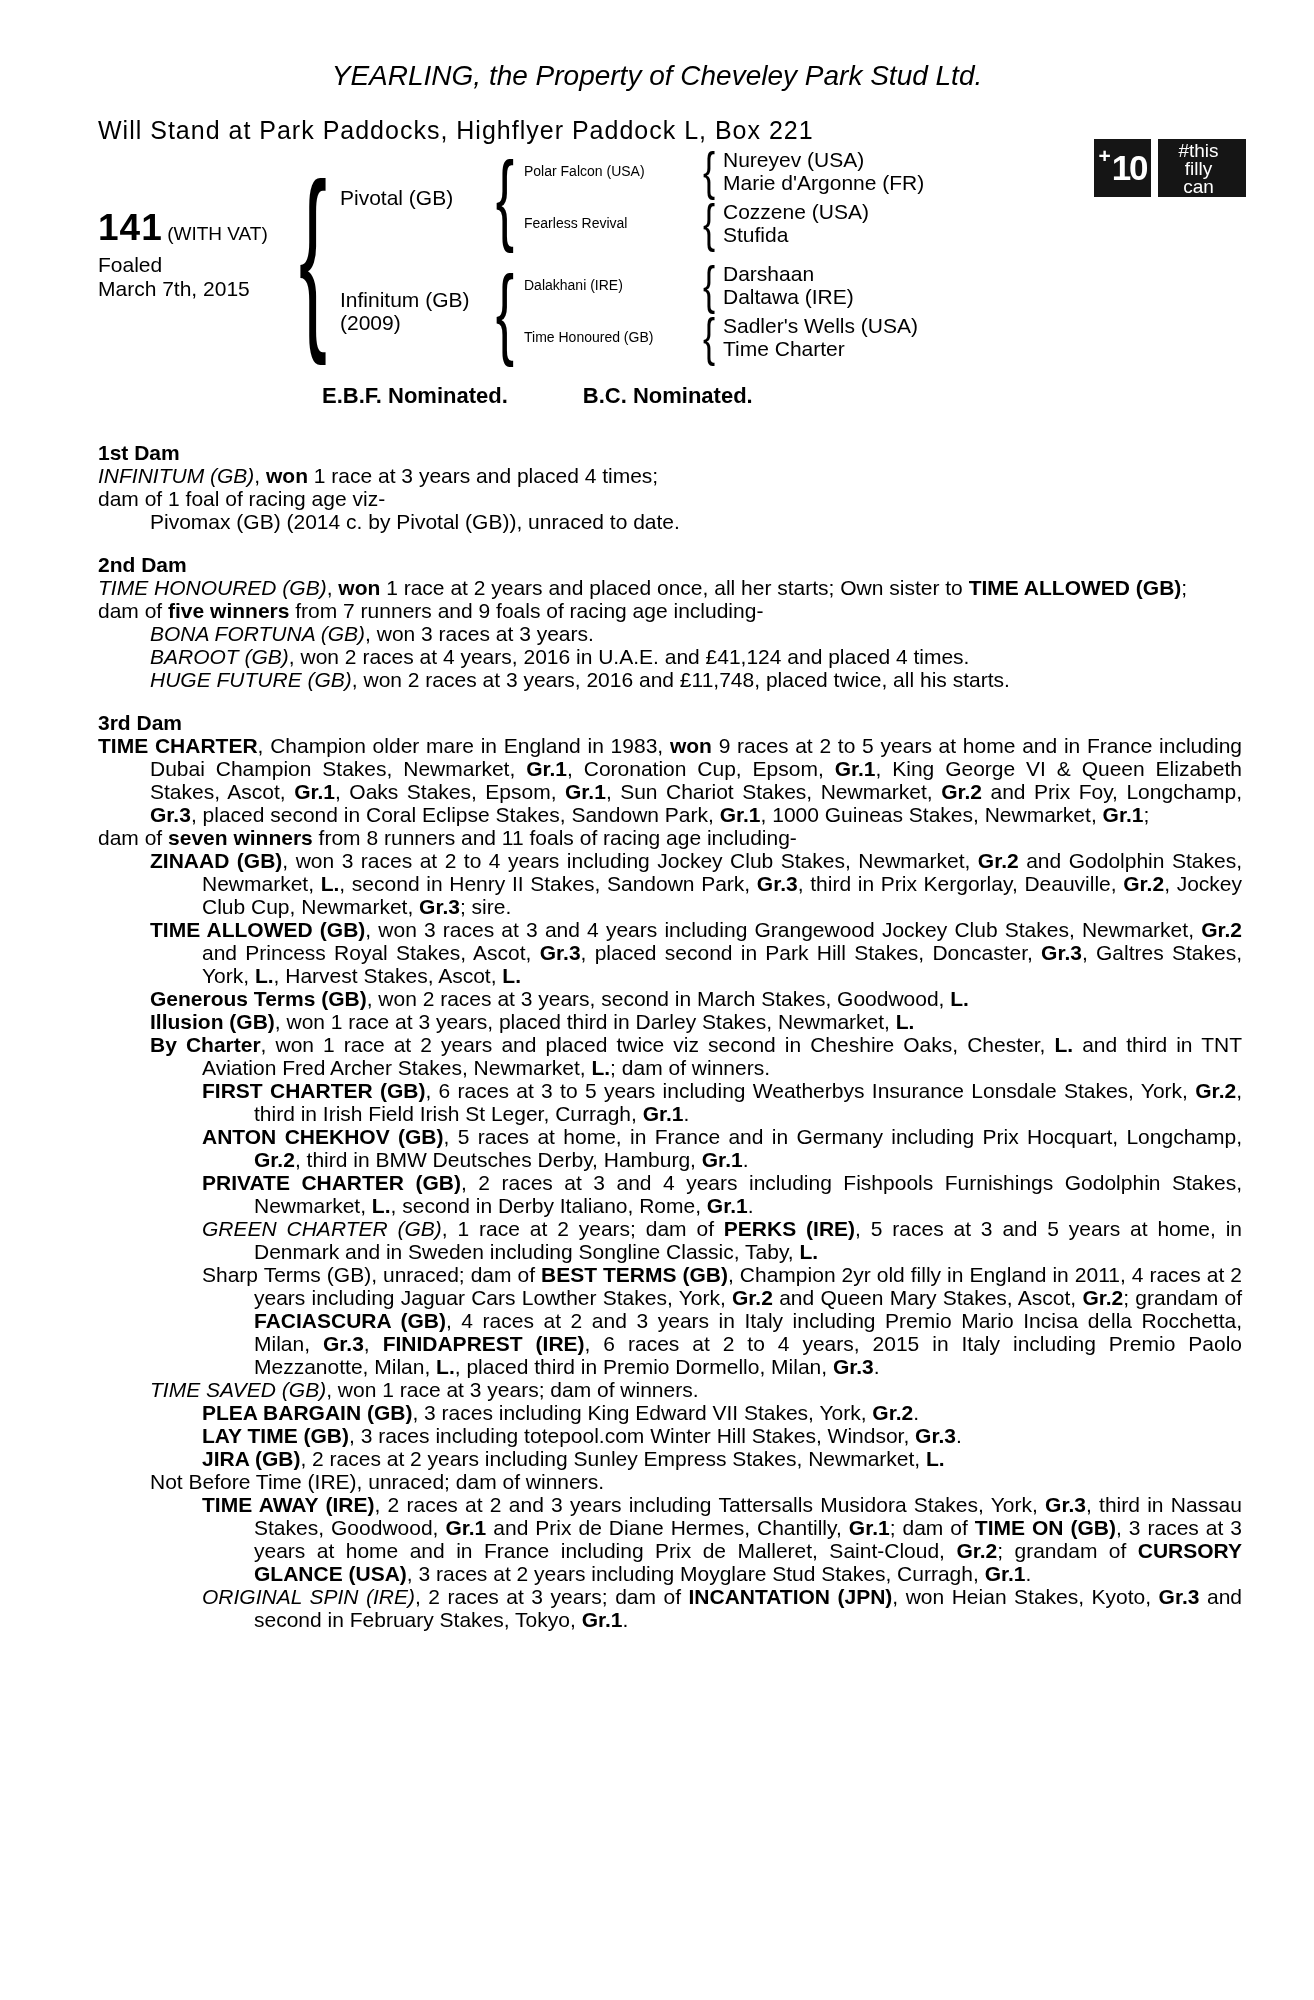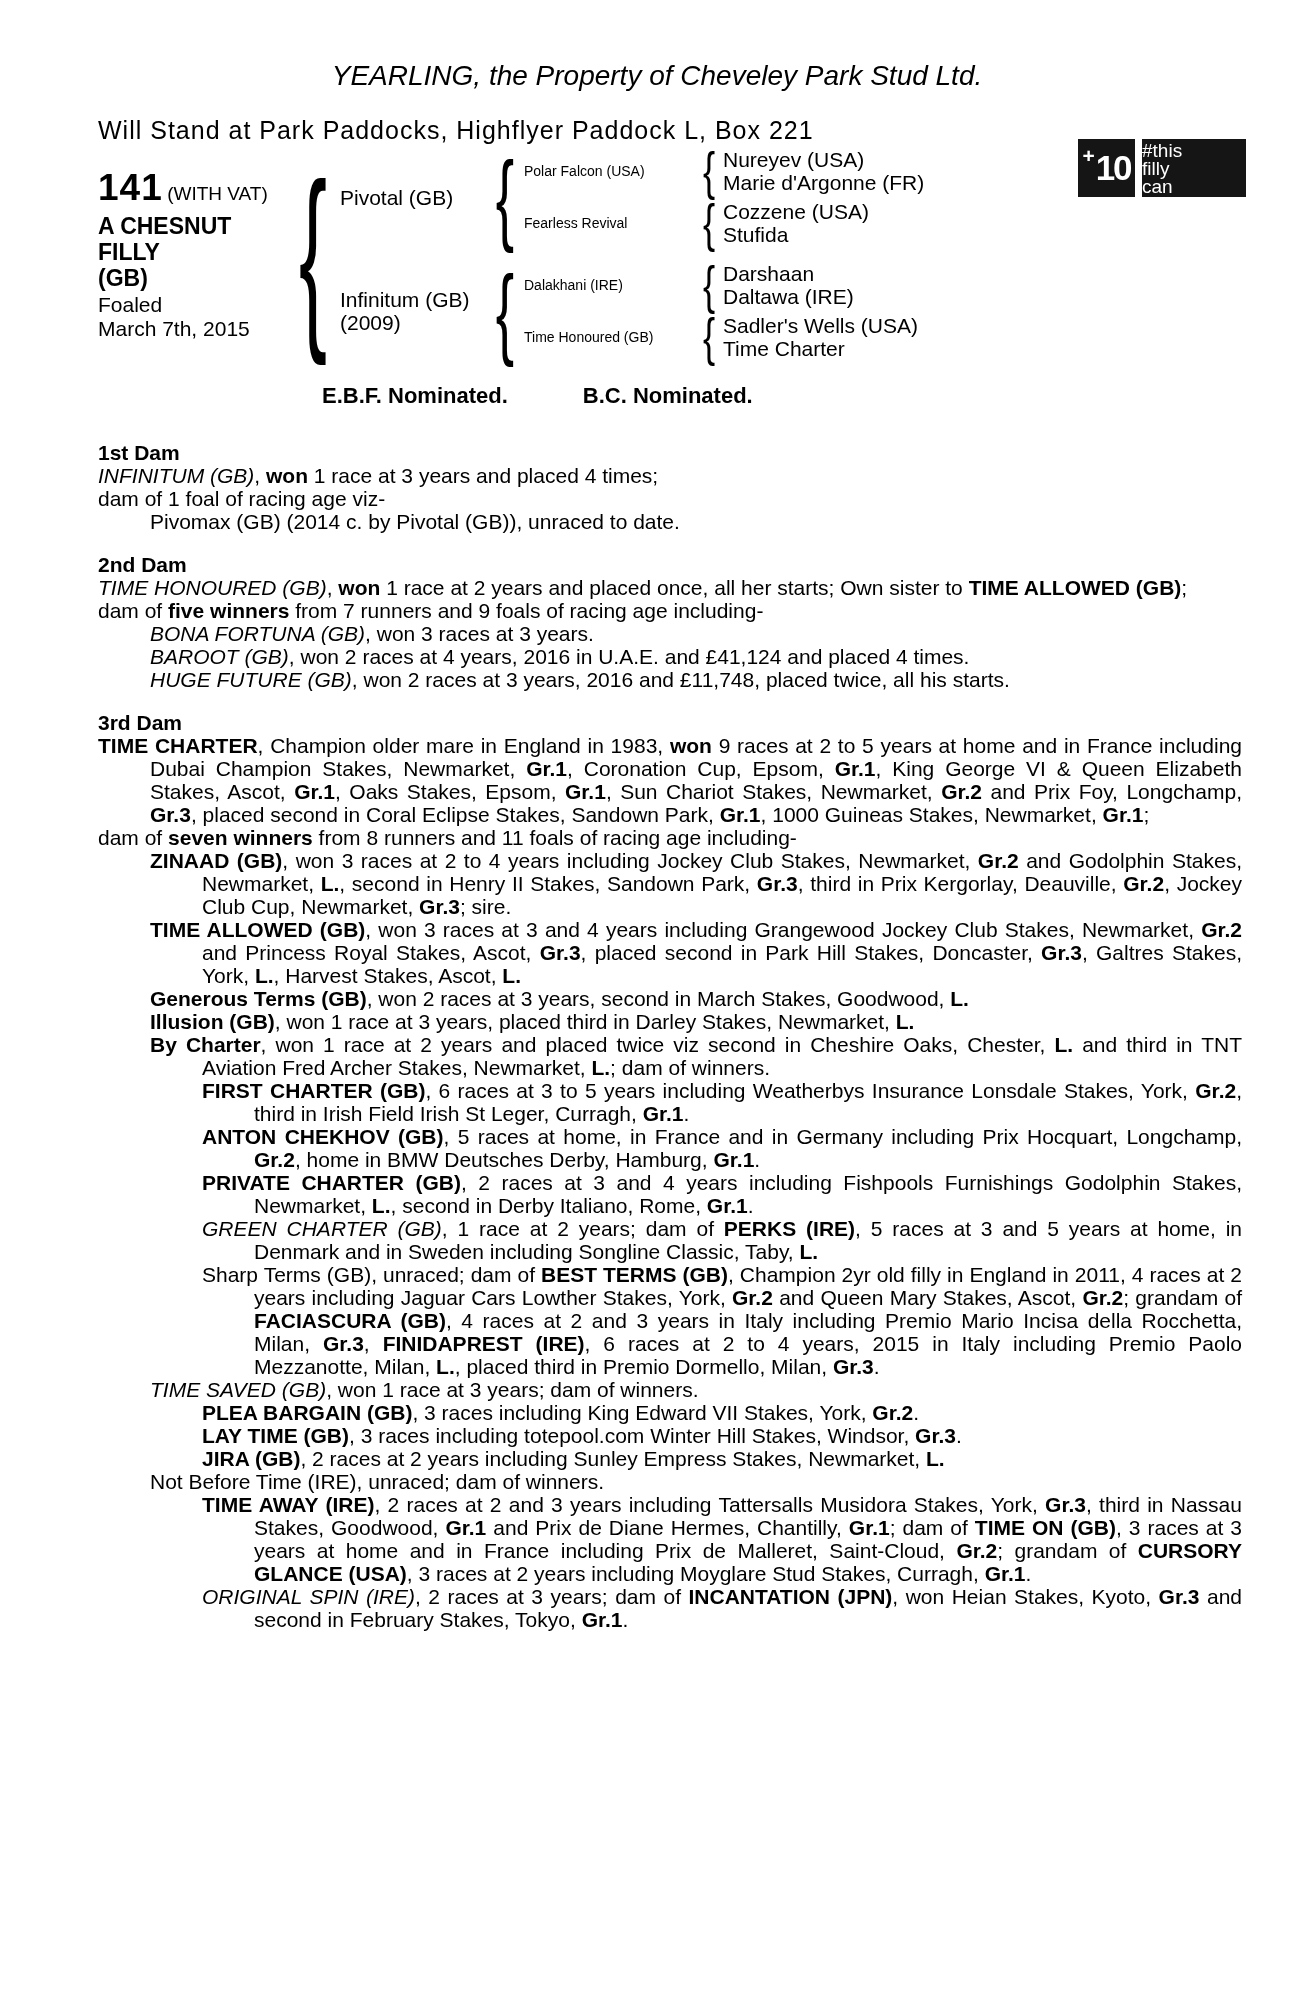--- a/index.html
+++ b/index.html
@@ -29,23 +29,23 @@
     position:absolute;top:139px;right:68px;
     display:flex;gap:7px;
   }
   .badge-plus10{
     width:57px;height:58px;background:#151515;color:#fff;
     display:flex;align-items:center;justify-content:center;
   }
   .badge-plus10 .plus{font-size:21px;font-weight:bold;position:relative;top:-12px;margin-right:1px;}
   .badge-plus10 .ten{font-size:35px;font-weight:bold;letter-spacing:-2px;}
   .badge-tfc{
-    width:104px;height:58px;background:#151515;color:#fff;
+    width:88px;height:58px;background:#151515;color:#fff;
     box-sizing:border-box;padding:3px 7px 0 0;
-    text-align:left;font-size:19px;line-height:18px;
+    text-align:center;font-size:19px;line-height:18px;
   }
 
   
   .pedigree{
     margin:10px 0 0 98px;
     display:flex;align-items:center;
     height:198px;
   }
   .lotinfo{width:198px;flex:0 0 auto;}
   .lotline{margin-bottom:4px;white-space:nowrap;}
@@ -111,24 +111,20 @@
       <div>filly</div>
       <div>can</div>
     </div>
   </div>
 
   <div class="pedigree">
     <div class="lotinfo">
       <div class="lotline">
         <span class="lotnum">141</span>
         <span class="vat">(WITH VAT)</span>
-      </div>
-      <div class="desc">
-        <span>A CHESNUT FILLY</span><br>
-        <span>(GB)</span>
       </div>
       <div class="foaled">
         <span>Foaled</span><br>
         <span>March 7th, 2015</span>
       </div>
     </div>
 
     <div class="brace b-outer">{</div>
 
     <div class="gen1col">
@@ -202,21 +198,21 @@
       <p class="para" style="padding-left: 104px; text-indent: -52px;"><span class="i">HUGE FUTURE (GB)</span><span>, won 2 races at 3 years, 2016 and £11,748, placed twice, all his starts.</span></p>
       <div class="dam-heading">3rd Dam</div>
       <p class="para" style="padding-left: 52px; text-indent: -52px;"><span class="b">TIME CHARTER</span><span>, Champion older mare in England in 1983, </span><span class="b">won</span><span> 9 races at 2 to 5 years at home and in France including Dubai Champion Stakes, Newmarket, </span><span class="b">Gr.1</span><span>, Coronation Cup, Epsom, </span><span class="b">Gr.1</span><span>, King George VI &amp; Queen Elizabeth Stakes, Ascot, </span><span class="b">Gr.1</span><span>, Oaks Stakes, Epsom, </span><span class="b">Gr.1</span><span>, Sun Chariot Stakes, Newmarket, </span><span class="b">Gr.2</span><span> and Prix Foy, Longchamp, </span><span class="b">Gr.3</span><span>, placed second in Coral Eclipse Stakes, Sandown Park, </span><span class="b">Gr.1</span><span>, 1000 Guineas Stakes, Newmarket, </span><span class="b">Gr.1</span><span>;</span></p>
       <p class="para" style="padding-left: 52px; text-indent: -52px;"><span>dam of </span><span class="b">seven winners</span><span> from 8 runners and 11 foals of racing age including-</span></p>
       <p class="para" style="padding-left: 104px; text-indent: -52px;"><span class="b">ZINAAD (GB)</span><span>, won 3 races at 2 to 4 years including Jockey Club Stakes, Newmarket, </span><span class="b">Gr.2</span><span> and Godolphin Stakes, Newmarket, </span><span class="b">L.</span><span>, second in Henry II Stakes, Sandown Park, </span><span class="b">Gr.3</span><span>, third in Prix Kergorlay, Deauville, </span><span class="b">Gr.2</span><span>, Jockey Club Cup, Newmarket, </span><span class="b">Gr.3</span><span>; sire.</span></p>
       <p class="para" style="padding-left: 104px; text-indent: -52px;"><span class="b">TIME ALLOWED (GB)</span><span>, won 3 races at 3 and 4 years including Grangewood Jockey Club Stakes, Newmarket, </span><span class="b">Gr.2</span><span> and Princess Royal Stakes, Ascot, </span><span class="b">Gr.3</span><span>, placed second in Park Hill Stakes, Doncaster, </span><span class="b">Gr.3</span><span>, Galtres Stakes, York, </span><span class="b">L.</span><span>, Harvest Stakes, Ascot, </span><span class="b">L.</span></p>
       <p class="para" style="padding-left: 104px; text-indent: -52px;"><span class="b">Generous Terms (GB)</span><span>, won 2 races at 3 years, second in March Stakes, Goodwood, </span><span class="b">L.</span></p>
       <p class="para" style="padding-left: 104px; text-indent: -52px;"><span class="b">Illusion (GB)</span><span>, won 1 race at 3 years, placed third in Darley Stakes, Newmarket, </span><span class="b">L.</span></p>
       <p class="para" style="padding-left: 104px; text-indent: -52px;"><span class="b">By Charter</span><span>, won 1 race at 2 years and placed twice viz second in Cheshire Oaks, Chester, </span><span class="b">L.</span><span> and third in TNT Aviation Fred Archer Stakes, Newmarket, </span><span class="b">L.</span><span>; dam of winners.</span></p>
       <p class="para" style="padding-left: 156px; text-indent: -52px;"><span class="b">FIRST CHARTER (GB)</span><span>, 6 races at 3 to 5 years including Weatherbys Insurance Lonsdale Stakes, York, </span><span class="b">Gr.2</span><span>, third in Irish Field Irish St Leger, Curragh, </span><span class="b">Gr.1</span><span>.</span></p>
-      <p class="para" style="padding-left: 156px; text-indent: -52px;"><span class="b">ANTON CHEKHOV (GB)</span><span>, 5 races at home, in France and in Germany including Prix Hocquart, Longchamp, </span><span class="b">Gr.2</span><span>, home in BMW Deutsches Derby, Hamburg, </span><span class="b">Gr.1</span><span>.</span></p>
+      <p class="para" style="padding-left: 156px; text-indent: -52px;"><span class="b">ANTON CHEKHOV (GB)</span><span>, 5 races at home, in France and in Germany including Prix Hocquart, Longchamp, </span><span class="b">Gr.2</span><span>, third in BMW Deutsches Derby, Hamburg, </span><span class="b">Gr.1</span><span>.</span></p>
       <p class="para" style="padding-left: 156px; text-indent: -52px;"><span class="b">PRIVATE CHARTER (GB)</span><span>, 2 races at 3 and 4 years including Fishpools Furnishings Godolphin Stakes, Newmarket, </span><span class="b">L.</span><span>, second in Derby Italiano, Rome, </span><span class="b">Gr.1</span><span>.</span></p>
       <p class="para" style="padding-left: 156px; text-indent: -52px;"><span class="i">GREEN CHARTER (GB)</span><span>, 1 race at 2 years; dam of </span><span class="b">PERKS (IRE)</span><span>, 5 races at 3 and 5 years at home, in Denmark and in Sweden including Songline Classic, Taby, </span><span class="b">L.</span></p>
       <p class="para" style="padding-left: 156px; text-indent: -52px;"><span>Sharp Terms (GB), unraced; dam of </span><span class="b">BEST TERMS (GB)</span><span>, Champion 2yr old filly in England in 2011, 4 races at 2 years including Jaguar Cars Lowther Stakes, York, </span><span class="b">Gr.2</span><span> and Queen Mary Stakes, Ascot, </span><span class="b">Gr.2</span><span>; grandam of </span><span class="b">FACIASCURA (GB)</span><span>, 4 races at 2 and 3 years in Italy including Premio Mario Incisa della Rocchetta, Milan, </span><span class="b">Gr.3</span><span>, </span><span class="b">FINIDAPREST (IRE)</span><span>, 6 races at 2 to 4 years, 2015 in Italy including Premio Paolo Mezzanotte, Milan, </span><span class="b">L.</span><span>, placed third in Premio Dormello, Milan, </span><span class="b">Gr.3</span><span>.</span></p>
       <p class="para" style="padding-left: 104px; text-indent: -52px;"><span class="i">TIME SAVED (GB)</span><span>, won 1 race at 3 years; dam of winners.</span></p>
       <p class="para" style="padding-left: 156px; text-indent: -52px;"><span class="b">PLEA BARGAIN (GB)</span><span>, 3 races including King Edward VII Stakes, York, </span><span class="b">Gr.2</span><span>.</span></p>
       <p class="para" style="padding-left: 156px; text-indent: -52px;"><span class="b">LAY TIME (GB)</span><span>, 3 races including totepool.com Winter Hill Stakes, Windsor, </span><span class="b">Gr.3</span><span>.</span></p>
       <p class="para" style="padding-left: 156px; text-indent: -52px;"><span class="b">JIRA (GB)</span><span>, 2 races at 2 years including Sunley Empress Stakes, Newmarket, </span><span class="b">L.</span></p>
       <p class="para" style="padding-left: 104px; text-indent: -52px;"><span>Not Before Time (IRE), unraced; dam of winners.</span></p>
       <p class="para" style="padding-left: 156px; text-indent: -52px;"><span class="b">TIME AWAY (IRE)</span><span>, 2 races at 2 and 3 years including Tattersalls Musidora Stakes, York, </span><span class="b">Gr.3</span><span>, third in Nassau Stakes, Goodwood, </span><span class="b">Gr.1</span><span> and Prix de Diane Hermes, Chantilly, </span><span class="b">Gr.1</span><span>; dam of </span><span class="b">TIME ON (GB)</span><span>, 3 races at 3 years at home and in France including Prix de Malleret, Saint-Cloud, </span><span class="b">Gr.2</span><span>; grandam of </span><span class="b">CURSORY GLANCE (USA)</span><span>, 3 races at 2 years including Moyglare Stud Stakes, Curragh, </span><span class="b">Gr.1</span><span>.</span></p>
       <p class="para" style="padding-left: 156px; text-indent: -52px;"><span class="i">ORIGINAL SPIN (IRE)</span><span>, 2 races at 3 years; dam of </span><span class="b">INCANTATION (JPN)</span><span>, won Heian Stakes, Kyoto, </span><span class="b">Gr.3</span><span> and second in February Stakes, Tokyo, </span><span class="b">Gr.1</span><span>.</span></p>

